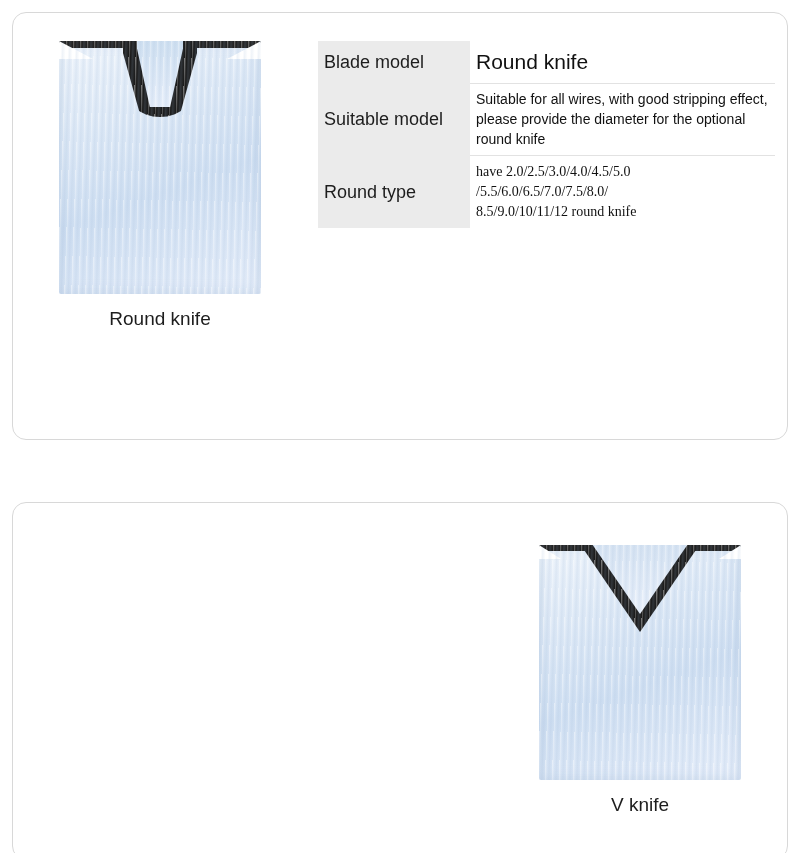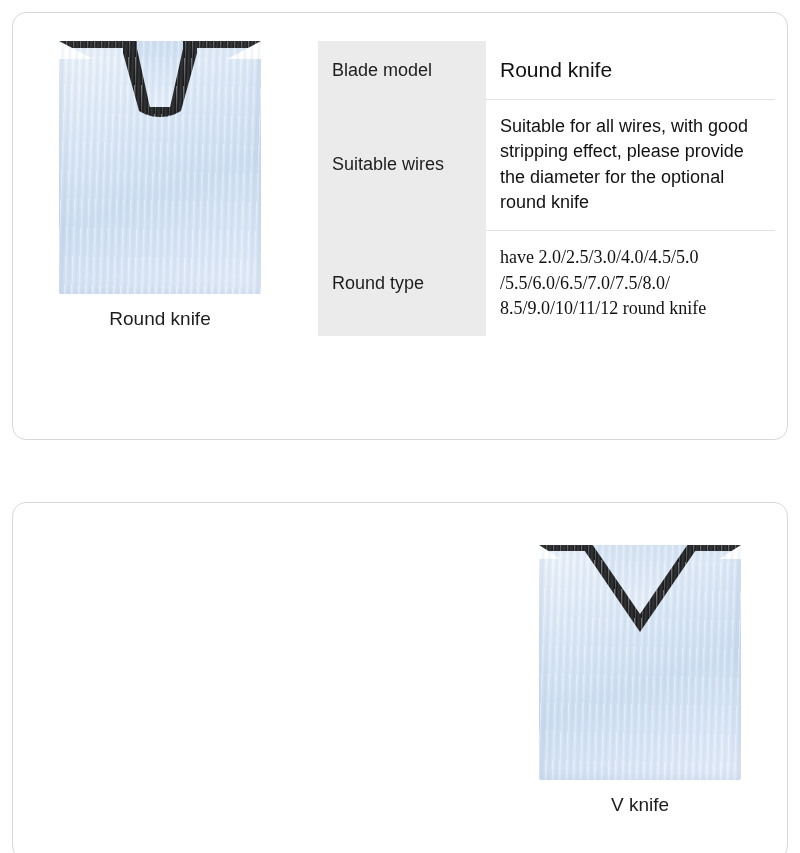--- a/index.html
+++ b/index.html
@@ -180,21 +180,21 @@
   }
 
   
   .spec-table {
     position: absolute;
     border-collapse: collapse;
     table-layout: fixed;
   }
   .spec-table td {
     vertical-align: middle;
-    padding: 14px;
+    padding: 6px;
   }
   .spec-label {
     background: #ebebeb;
     color: #1d1d1d;
     padding: 14px 0 14px 18px;
   }
   .spec-value {
     background: #ffffff;
     color: #111111;
     padding: 14px 14px 14px 18px;
@@ -202,21 +202,21 @@
   }
   .spec-value.last { border-bottom: none; font-family: Liberation Serif, serif; }
 
   
   #round-spec {
     left: 305px;
     top: 28px;
     width: 457px;
   }
   #round-spec .spec-label { width: 140px; font-size: 18px; }
-  #round-spec .spec-value { font-size: 18px; line-height: 1.42; }
+  #round-spec .spec-value { font-size: 14px; line-height: 1.42; }
   #round-spec .big { font-size: 21px; }
 
   .nowrap-pre { white-space: pre-line; }
 </style>
 </head>
 <body>
 
 <div class="card" id="card-round">
 
   <div class="knife-figure" style="left:46px; top:28px;">
@@ -230,21 +230,21 @@
     <div class="knife-caption">Round knife</div>
   </div>
 
   <table class="spec-table" id="round-spec">
     <tbody>
       <tr>
         <td class="spec-label">Blade model</td>
         <td class="spec-value big">Round knife</td>
       </tr>
       <tr>
-        <td class="spec-label">Suitable wires</td>
+        <td class="spec-label">Suitable model</td>
         <td class="spec-value">Suitable for all wires, with good stripping effect, please provide the diameter for the optional round knife</td>
       </tr>
       <tr>
         <td class="spec-label">Round type</td>
         <td class="spec-value last nowrap-pre">have 2.0/2.5/3.0/4.0/4.5/5.0
 /5.5/6.0/6.5/7.0/7.5/8.0/
 8.5/9.0/10/11/12 round knife</td>
       </tr>
     </tbody>
   </table>

